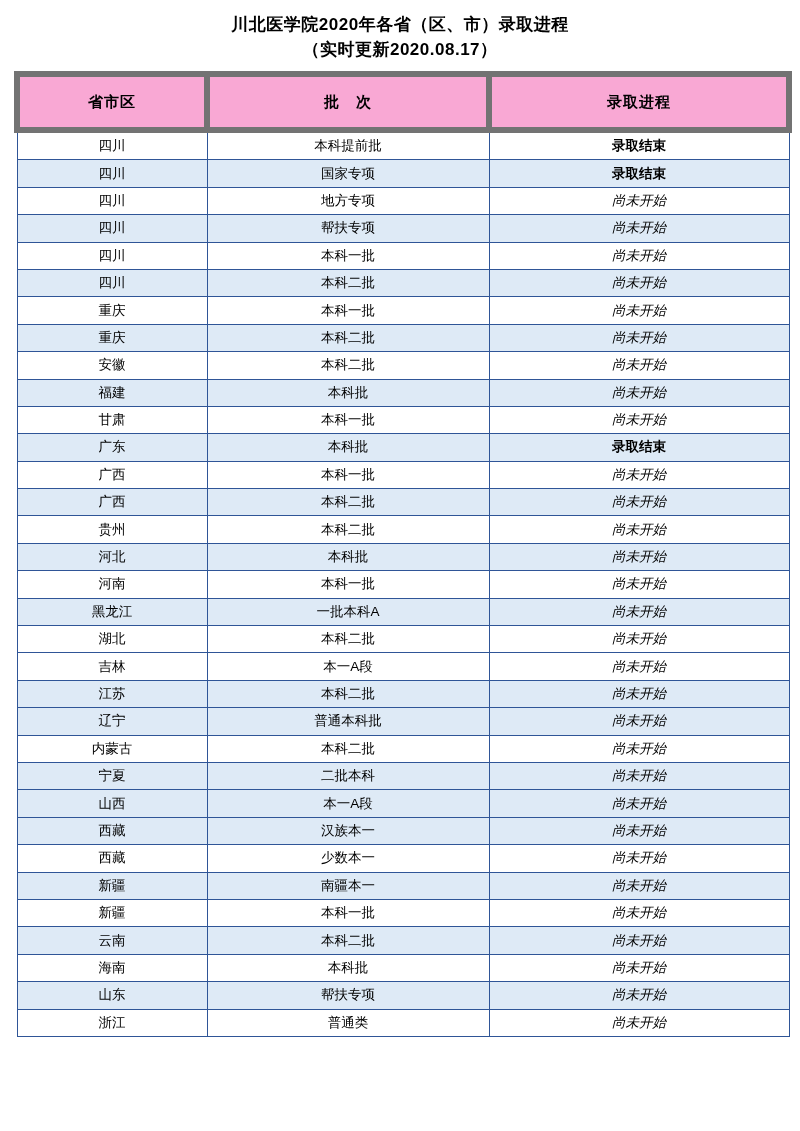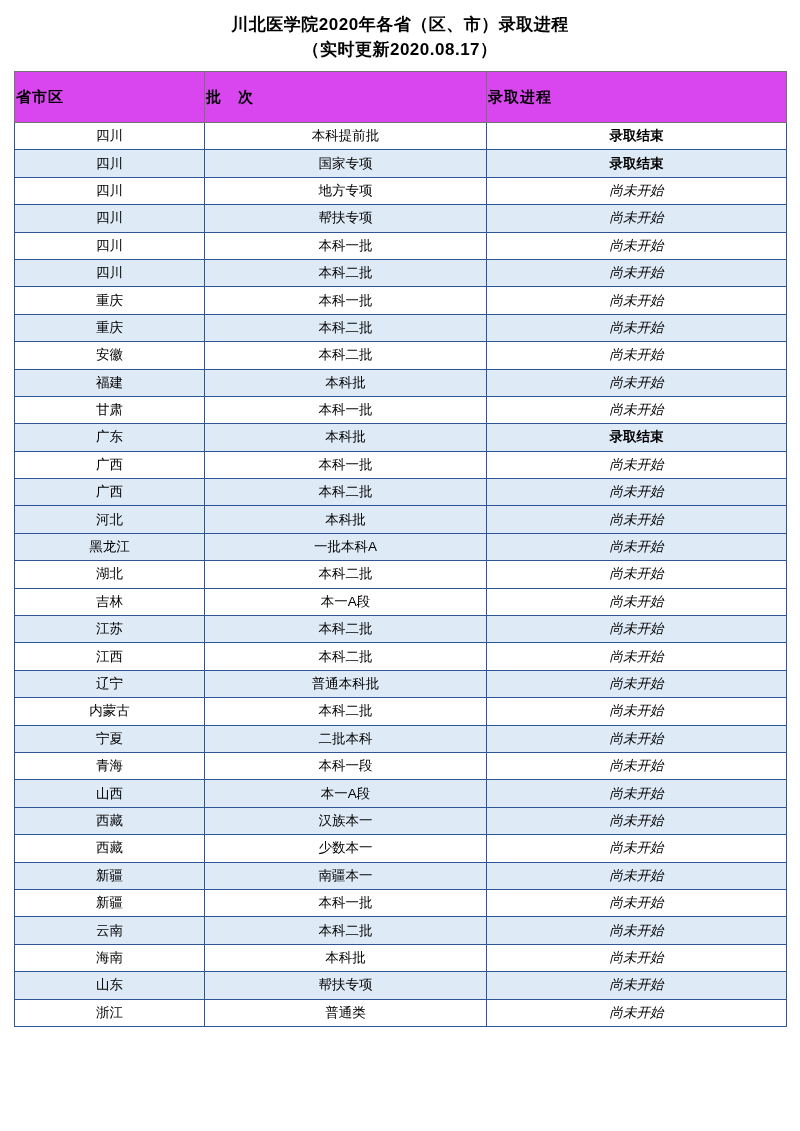--- a/index.html
+++ b/index.html
@@ -38,27 +38,27 @@
     width: 772px;
     border-collapse: collapse;
     table-layout: fixed;
     border: 1px solid #2f5597;
   }
   table.progress-table col.c1 { width: 190px; }
   table.progress-table col.c2 { width: 282px; }
   table.progress-table col.c3 { width: 300px; }
 
   thead th {
-    background: #d946ef;
-    border: 1px solid #737373;
+    background: #f9a8d4;
+    border: 6px solid #737373;
     height: 48px;
     font-size: 15px;
     font-weight: bold;
     color: #000000;
-    text-align: left;
+    text-align: center;
     vertical-align: middle;
     letter-spacing: 1px;
   }
   tbody td {
     border: 1px solid #2f5597;
     height: 26.4px;
     font-size: 13.5px;
     text-align: center;
     vertical-align: middle;
     color: #000000;
@@ -169,23 +169,33 @@
           <tr class="plain">
             <td>广西</td>
             <td>本科一批</td>
             <td class="status-pending">尚未开始</td>
           </tr>
           <tr class="alt">
             <td>广西</td>
             <td>本科二批</td>
             <td class="status-pending">尚未开始</td>
           </tr>
+          <tr class="plain">
+            <td>贵州</td>
+            <td>本科二批</td>
+            <td class="status-pending">尚未开始</td>
+          </tr>
           <tr class="alt">
             <td>河北</td>
             <td>本科批</td>
+            <td class="status-pending">尚未开始</td>
+          </tr>
+          <tr class="plain">
+            <td>河南</td>
+            <td>本科一批</td>
             <td class="status-pending">尚未开始</td>
           </tr>
           <tr class="alt">
             <td>黑龙江</td>
             <td>一批本科A</td>
             <td class="status-pending">尚未开始</td>
           </tr>
           <tr class="plain">
             <td>湖北</td>
             <td>本科二批</td>
@@ -194,43 +204,33 @@
           <tr class="plain">
             <td>吉林</td>
             <td>本一A段</td>
             <td class="status-pending">尚未开始</td>
           </tr>
           <tr class="alt">
             <td>江苏</td>
             <td>本科二批</td>
             <td class="status-pending">尚未开始</td>
           </tr>
-          <tr class="plain">
-            <td>江西</td>
-            <td>本科二批</td>
-            <td class="status-pending">尚未开始</td>
-          </tr>
           <tr class="alt">
             <td>辽宁</td>
             <td>普通本科批</td>
             <td class="status-pending">尚未开始</td>
           </tr>
           <tr class="plain">
             <td>内蒙古</td>
             <td>本科二批</td>
             <td class="status-pending">尚未开始</td>
           </tr>
           <tr class="alt">
             <td>宁夏</td>
             <td>二批本科</td>
-            <td class="status-pending">尚未开始</td>
-          </tr>
-          <tr class="plain">
-            <td>青海</td>
-            <td>本科一段</td>
             <td class="status-pending">尚未开始</td>
           </tr>
           <tr class="alt">
             <td>山西</td>
             <td>本一A段</td>
             <td class="status-pending">尚未开始</td>
           </tr>
           <tr class="alt">
             <td>西藏</td>
             <td>汉族本一</td>

